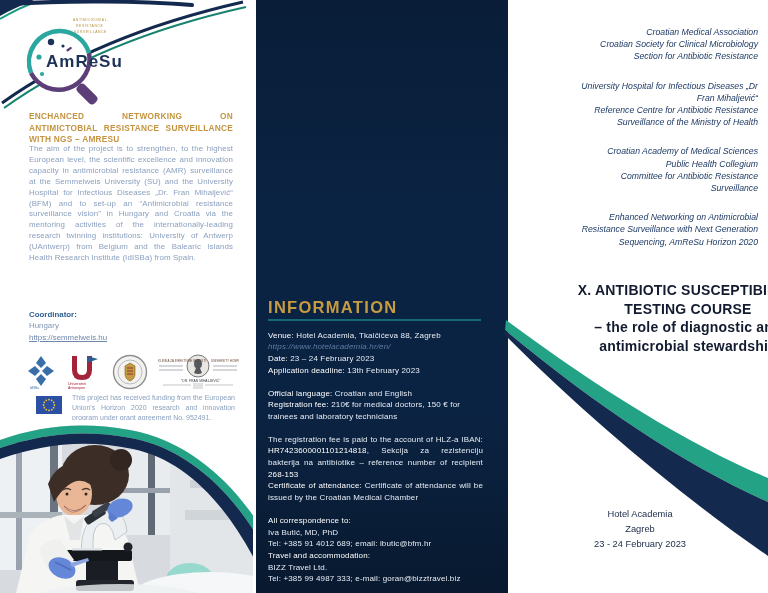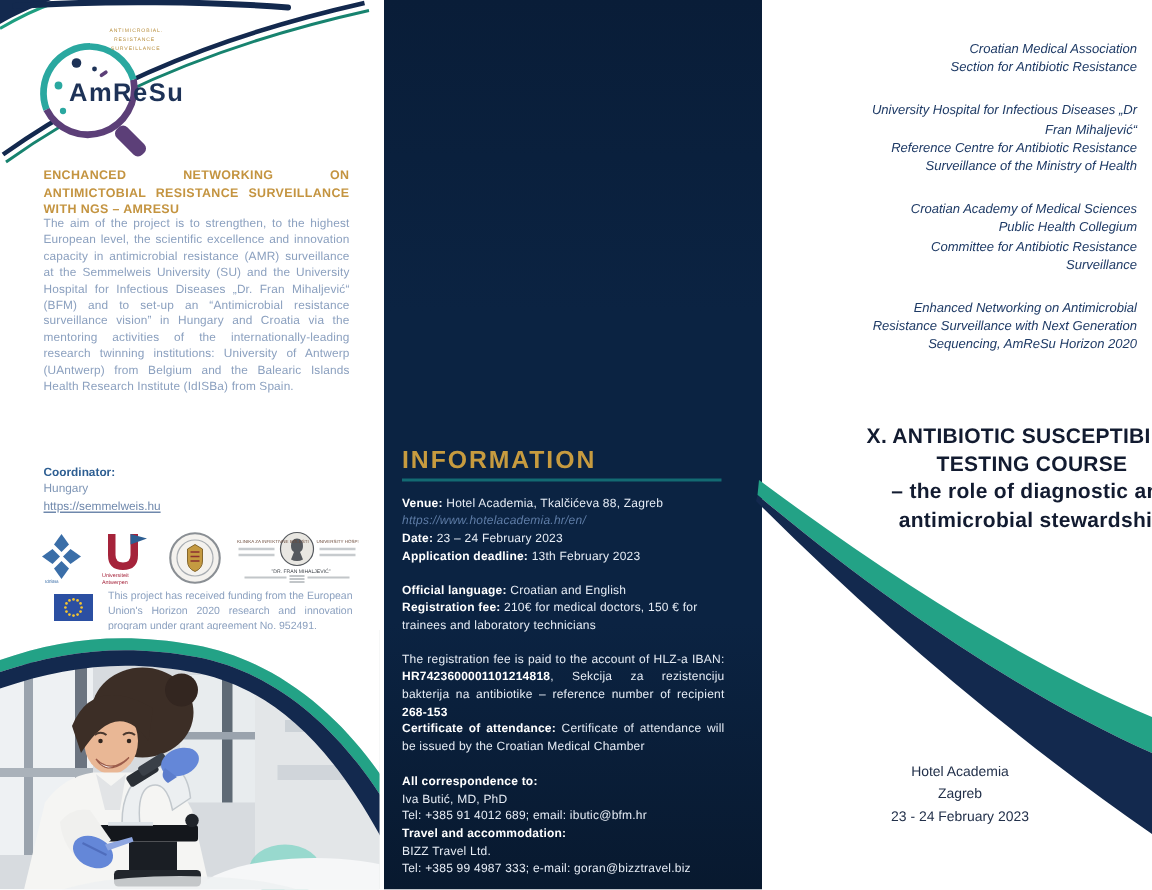--- a/index.html
+++ b/index.html
@@ -34,21 +34,21 @@
 
   .photo-wrap { position:absolute; left:0; top:420px; width:253px; height:173px; }
 
   
   .panel-mid { position:absolute; left:256px; top:0; width:252px; height:593px;
     background:linear-gradient(180deg,#091d38 0%, #0b2342 35%, #0b2342 70%, #08192f 100%); }
   .mid-content { position:absolute; left:12px; top:302px; width:215px; color:#E6ECF5;
     font-size:8px; line-height:11.7px; letter-spacing:0.15px; }
   .mid-title { font-size:16.5px; font-weight:bold; color:#C79B3F; letter-spacing:1.3px; }
   .mid-rule { width:213px; height:0; border-top:2px solid #136A72; margin-top:5px; margin-bottom:9px; }
-  .mid-content b { color:#ffffff; font-weight:bold; }
+  .mid-content b { color:#ffffff; font-weight:normal; }
   .mid-link { font-style:italic; color:#5E7CA6; cursor:pointer; }
   .gap12 { height:11px; }
   .jpara { text-align:justify; }
 
   
   .panel-right { position:absolute; left:512px; top:0; width:256px; height:593px; background:#fff; }
   .orgs { position:absolute; left:10px; top:26px; width:236px; text-align:right;
     font-style:italic; color:#1F3B66; font-size:8.7px; line-height:12.2px; font-weight:500; }
   .org-block { margin-bottom:17px; }
   .course-title { position:absolute; left:16px; top:281px; width:224px; text-align:center;
@@ -240,20 +240,21 @@
       <div><b>Travel and accommodation:</b></div>
       <div>BIZZ Travel Ltd.</div>
       <div>Tel: +385 99 4987 333; e-mail: goran@bizztravel.biz</div>
     </div>
   </div>
 
   <div class="panel-right">
     <div class="orgs">
       <div class="org-block">
           <div>Croatian Medical Association</div>
+          <div>Croatian Society for Clinical Microbiology</div>
           <div>Section for Antibiotic Resistance</div>
         </div>
       <div class="org-block">
           <div>University Hospital for Infectious Diseases „Dr</div>
           <div>Fran Mihaljević“</div>
           <div>Reference Centre for Antibiotic Resistance</div>
           <div>Surveillance of the Ministry of Health</div>
         </div>
       <div class="org-block">
           <div>Croatian Academy of Medical Sciences</div>

